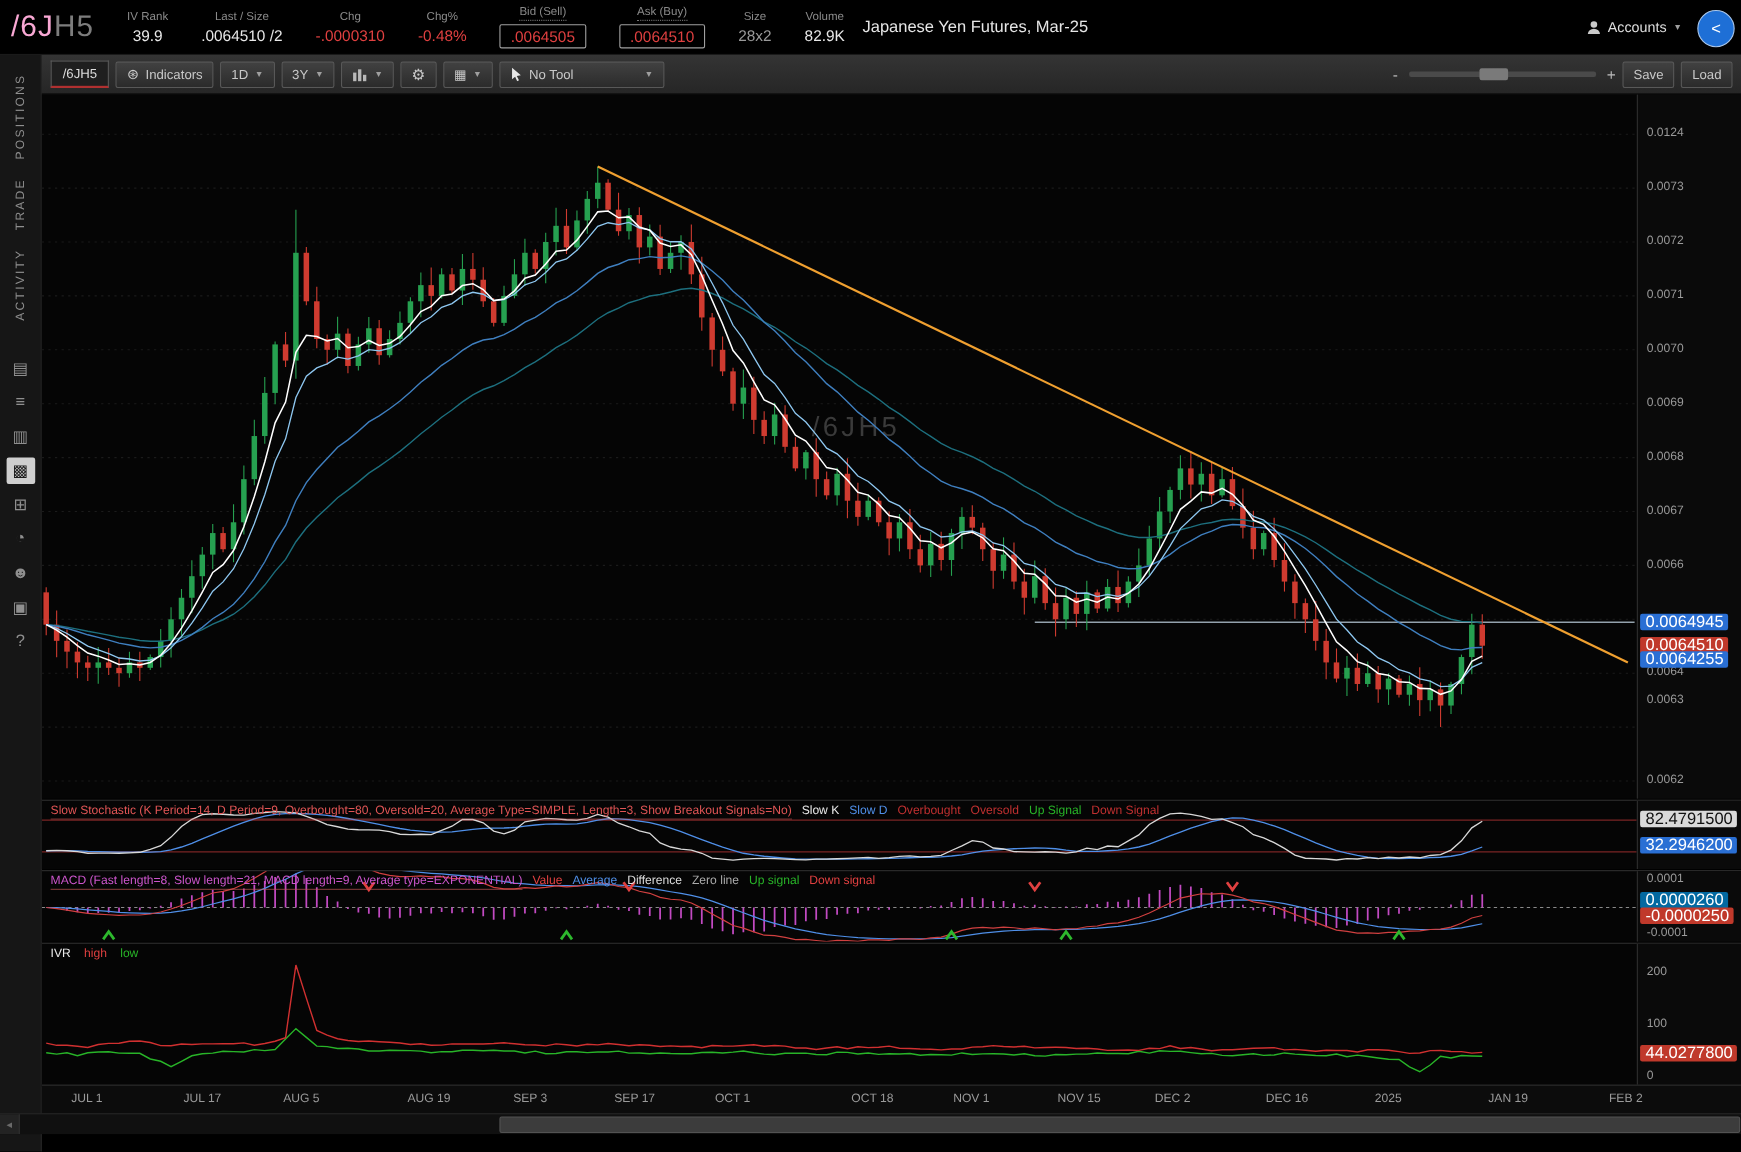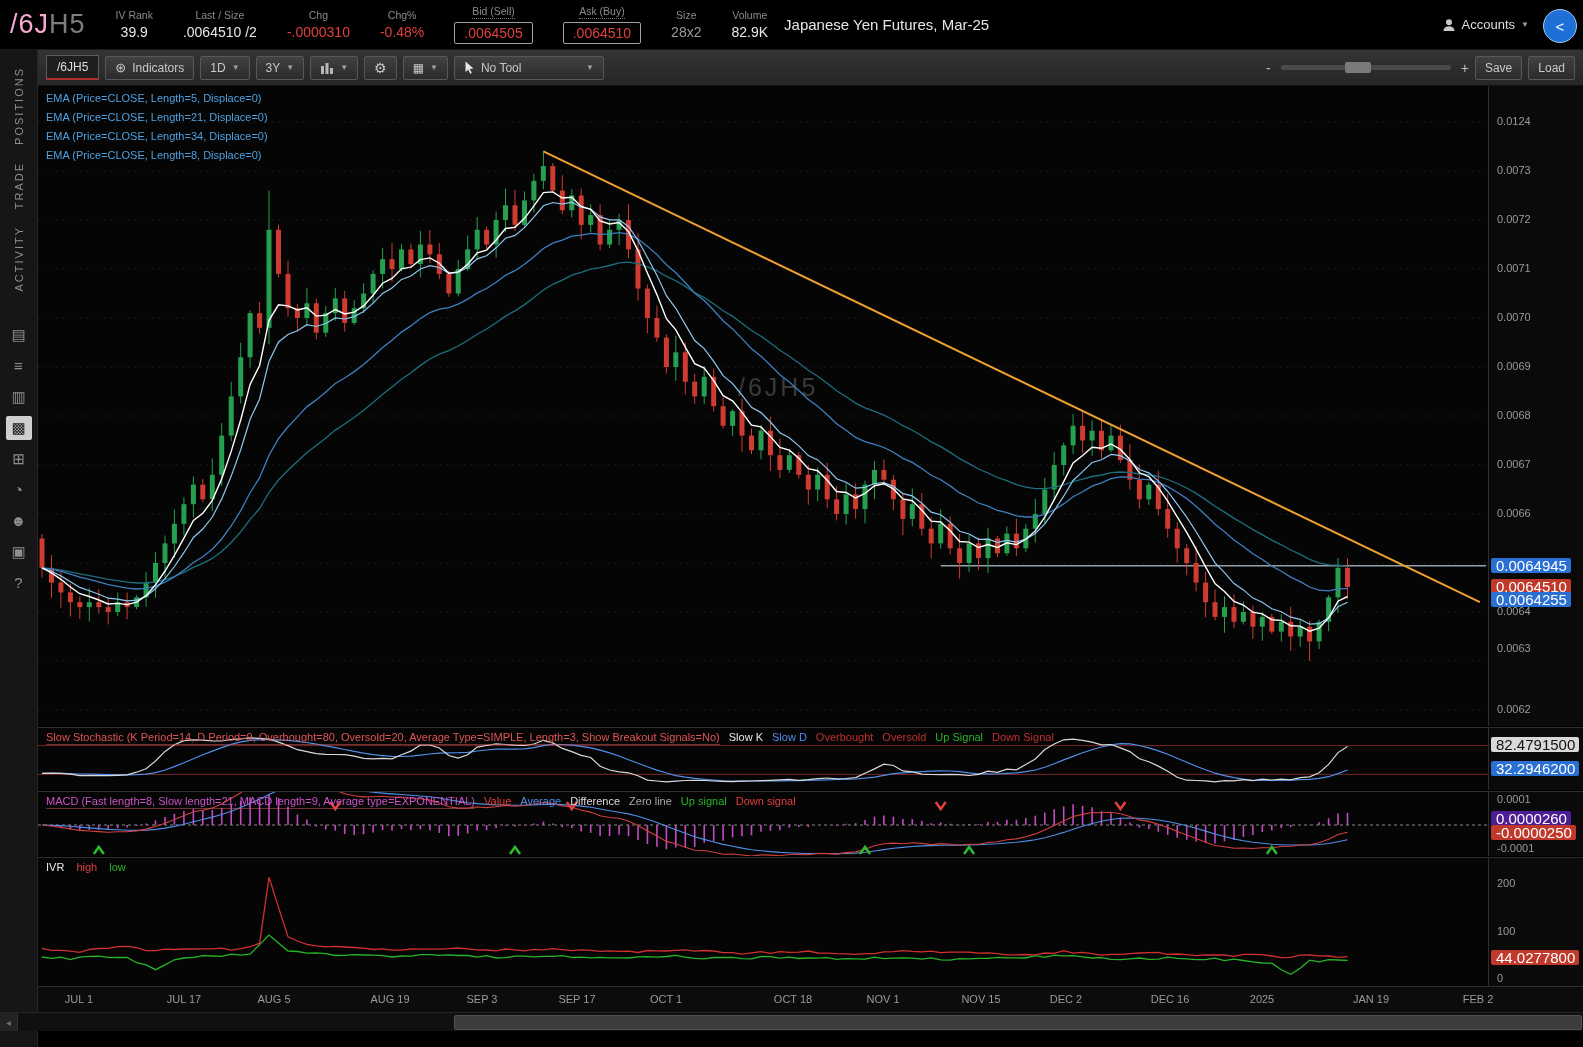--- a/index.html
+++ b/index.html
@@ -493,38 +493,32 @@
         <line x1="1300.0" y1="471.9" x2="1300.0" y2="526.9" stroke="#26a050"></line>
         <rect x="1297.5" y="481.9" width="5" height="29.4" fill="#26a050"></rect>
         <line x1="1309.5" y1="472.3" x2="1309.5" y2="512.8" stroke="#cf3b30"></line>
         <rect x="1307.0" y="481.9" width="5" height="19.1" fill="#cf3b30"></rect>
         <polyline points="4.0,481.9 13.5,482.7 22.9,484.1 32.4,485.9 41.8,487.9 51.3,489.6 60.8,491.4 70.2,493.3 79.7,494.6 89.1,496.2 98.6,497.0 108.1,497.0 117.5,495.9 127.0,493.7 136.4,490.5 145.9,486.3 155.4,481.3 164.8,477.4 174.3,472.4 183.7,465.4 193.2,456.5 202.7,445.9 212.1,433.4 221.6,422.5 231.0,406.5 240.5,394.0 250.0,384.2 259.4,375.5 268.9,366.5 278.3,359.6 287.8,352.1 297.3,344.1 306.7,338.0 316.2,331.3 325.6,324.3 335.1,316.5 344.6,308.3 354.0,301.1 363.5,293.3 372.9,286.7 382.4,279.4 391.9,273.0 401.3,268.1 410.8,264.7 420.2,260.0 429.7,254.5 439.2,248.2 448.6,243.0 458.1,236.8 467.5,230.1 477.0,224.9 486.5,218.6 495.9,211.5 505.4,204.0 514.8,198.3 524.3,194.1 533.8,189.2 543.2,186.4 552.7,183.1 562.1,181.7 571.6,179.5 581.1,176.9 590.5,176.1 600.0,177.7 609.4,180.8 618.9,184.8 628.4,190.3 637.8,194.7 647.3,200.4 656.7,206.7 666.2,211.5 675.7,217.7 685.1,224.7 694.6,230.4 704.0,237.2 713.5,244.5 723.0,250.2 732.4,257.0 741.9,264.3 751.3,270.3 760.8,277.0 770.3,284.3 779.7,290.2 789.2,297.3 798.6,304.7 808.1,310.7 817.6,317.1 827.0,321.8 836.5,325.3 845.9,329.2 855.4,334.0 864.9,339.7 874.3,344.2 883.8,349.8 893.2,355.9 902.7,360.6 912.2,366.4 921.6,372.7 931.1,377.6 940.5,383.0 950.0,387.0 959.5,391.5 968.9,394.7 978.4,398.6 987.8,401.1 997.3,402.7 1006.8,402.7 1016.2,401.4 1025.7,399.0 1035.1,395.6 1044.6,393.2 1054.1,390.5 1063.5,389.0 1073.0,386.7 1082.4,386.0 1091.9,386.4 1101.4,388.0 1110.8,388.6 1120.3,390.5 1129.7,393.5 1139.2,397.5 1148.7,402.0 1158.1,407.4 1167.6,413.6 1177.0,420.3 1186.5,426.1 1196.0,432.4 1205.4,437.7 1214.9,443.6 1224.3,448.6 1233.8,454.1 1243.3,458.8 1252.7,464.0 1262.2,468.4 1271.6,473.4 1281.1,476.9 1290.6,478.9 1300.0,479.1 1309.5,480.3" fill="none" stroke="#1d6f7e" stroke-width="1.3"></polyline>
         <polyline points="4.0,481.9 13.5,483.2 22.9,485.3 32.4,488.1 41.8,491.1 51.3,493.4 60.8,495.9 70.2,498.7 79.7,500.3 89.1,502.2 98.6,503.0 108.1,502.4 117.5,500.1 127.0,496.2 136.4,490.9 145.9,484.3 155.4,476.5 164.8,470.8 174.3,463.3 183.7,453.0 193.2,440.0 202.7,424.7 212.1,406.7 221.6,391.7 231.0,369.2 240.5,352.7 250.0,340.8 259.4,330.9 268.9,320.6 278.3,313.9 287.8,306.0 297.3,297.5 306.7,292.0 316.2,285.6 325.6,278.5 335.1,270.3 344.6,261.5 354.0,254.3 363.5,246.1 372.9,239.9 382.4,232.5 391.9,226.7 401.3,223.1 410.8,221.7 420.2,218.2 429.7,213.2 439.2,206.9 448.6,202.5 458.1,196.3 467.5,189.3 477.0,184.7 486.5,178.3 495.9,170.7 505.4,162.5 514.8,157.2 524.3,154.2 533.8,150.1 543.2,149.1 552.7,147.3 562.1,148.3 571.6,147.9 581.1,146.6 590.5,148.2 600.0,153.1 609.4,160.3 618.9,168.6 628.4,178.8 637.8,186.8 647.3,196.7 656.7,207.0 666.2,214.6 675.7,224.2 685.1,234.7 694.6,242.9 704.0,252.6 713.5,262.8 723.0,270.2 732.4,279.2 741.9,288.7 751.3,296.1 760.8,304.5 770.3,313.5 779.7,320.3 789.2,328.8 798.6,337.8 808.1,344.2 817.6,351.4 827.0,355.7 836.5,358.3 845.9,361.5 855.4,366.2 864.9,372.3 874.3,376.4 883.8,382.5 893.2,389.3 902.7,393.7 912.2,399.9 921.6,406.9 931.1,411.5 940.5,417.0 950.0,420.2 959.5,424.5 968.9,426.6 978.4,429.9 987.8,431.0 997.3,430.8 1006.8,428.3 1016.2,423.8 1025.7,417.9 1035.1,410.8 1044.6,405.7 1054.1,400.2 1063.5,396.9 1073.0,392.6 1082.4,390.9 1091.9,391.2 1101.4,393.2 1110.8,393.7 1120.3,396.4 1129.7,400.6 1139.2,406.2 1148.7,412.6 1158.1,420.3 1167.6,429.0 1177.0,438.2 1186.5,445.8 1196.0,454.0 1205.4,460.5 1214.9,467.8 1224.3,473.5 1233.8,480.1 1243.3,485.2 1252.7,491.1 1262.2,495.6 1271.6,501.0 1281.1,504.2 1290.6,504.8 1300.0,502.8 1309.5,502.6" fill="none" stroke="#3f7fbf" stroke-width="1.3"></polyline>
         <polyline points="4.0,481.9 13.5,485.2 22.9,489.9 32.4,495.7 41.8,501.4 51.3,504.7 60.8,508.3 70.2,512.2 79.7,513.1 89.1,514.9 98.6,514.1 108.1,510.2 117.5,502.8 127.0,492.7 136.4,480.5 145.9,466.7 155.4,451.5 164.8,443.0 174.3,431.0 183.7,412.9 193.2,390.1 202.7,363.7 212.1,333.3 221.6,313.0 231.0,275.4 240.5,256.0 250.0,248.5 259.4,244.8 268.9,238.7 278.3,240.5 287.8,237.5 297.3,231.9 306.7,233.0 316.2,230.6 325.6,225.5 335.1,217.1 344.6,207.4 354.0,202.0 363.5,193.4 372.9,190.0 382.4,183.0 391.9,179.7 401.3,181.5 410.8,187.3 420.2,186.4 429.7,181.3 439.2,172.9 448.6,169.7 458.1,161.8 467.5,152.3 477.0,149.4 486.5,141.6 495.9,131.2 505.4,119.8 514.8,116.5 524.3,118.2 533.8,116.2 543.2,121.3 552.7,123.0 562.1,130.9 571.6,133.8 581.1,133.8 590.5,140.4 600.0,154.2 609.4,171.5 618.9,189.3 628.4,209.7 637.8,222.3 647.3,238.6 656.7,254.5 666.2,262.6 675.7,275.4 685.1,289.7 694.6,297.6 704.0,309.1 713.5,321.4 723.0,326.6 732.4,336.0 741.9,346.7 751.3,351.7 760.8,359.9 770.3,369.6 779.7,373.9 789.2,382.6 798.6,392.7 808.1,396.2 817.6,402.2 827.0,401.4 836.5,397.5 845.9,396.7 855.4,400.4 864.9,407.6 874.3,409.9 883.8,417.2 893.2,426.2 902.7,428.7 912.2,436.2 921.6,445.3 931.1,448.0 940.5,453.3 950.0,453.1 959.5,456.3 968.9,454.3 978.4,456.1 987.8,453.1 997.3,447.5 1006.8,437.8 1016.2,424.7 1025.7,410.2 1035.1,394.5 1044.6,385.6 1054.1,376.5 1063.5,373.8 1073.0,368.4 1082.4,369.7 1091.9,375.0 1101.4,383.5 1110.8,386.9 1120.3,394.9 1129.7,405.5 1139.2,418.2 1148.7,431.2 1158.1,445.8 1167.6,461.4 1177.0,476.9 1186.5,486.7 1196.0,497.6 1205.4,503.9 1214.9,512.1 1224.3,516.3 1233.8,522.8 1243.3,525.7 1252.7,531.2 1262.2,533.3 1271.6,538.2 1281.1,537.7 1290.6,531.8 1300.0,520.7 1309.5,516.3" fill="none" stroke="#8ec7f0" stroke-width="1.2"></polyline>
         <polyline points="4.0,481.9 13.5,486.8 22.9,493.3 32.4,501.0 41.8,507.7 51.3,510.5 60.8,514.0 70.2,518.0 79.7,517.4 89.1,518.6 98.6,516.2 108.1,509.7 117.5,498.8 127.0,485.0 136.4,469.3 145.9,452.2 155.4,434.4 164.8,427.3 174.3,414.5 183.7,392.9 193.2,365.4 202.7,334.0 212.1,298.4 221.6,279.5 231.0,234.3 240.5,218.8 250.0,219.9 259.4,224.0 268.9,221.7 278.3,230.1 287.8,229.1 297.3,223.5 306.7,228.0 316.2,226.1 325.6,219.9 335.1,209.2 344.6,197.2 354.0,192.5 363.5,182.8 372.9,181.2 382.4,173.6 391.9,171.9 401.3,177.2 410.8,187.3 420.2,185.9 429.7,178.4 439.2,166.9 448.6,164.1 458.1,154.0 467.5,142.5 477.0,141.3 486.5,132.3 495.9,119.8 505.4,106.6 514.8,105.9 524.3,112.0 533.8,111.2 543.2,120.4 552.7,123.3 562.1,135.0 571.6,138.0 581.1,136.6 590.5,145.6 600.0,164.6 609.4,187.0 618.9,208.6 628.4,232.7 637.8,243.9 647.3,261.2 656.7,277.6 666.2,282.0 675.7,294.7 685.1,309.7 694.6,314.9 704.0,326.4 713.5,339.1 723.0,340.9 732.4,350.4 741.9,361.5 751.3,364.1 760.8,372.3 770.3,382.7 779.7,384.7 789.2,394.3 798.6,405.5 808.1,406.5 817.6,412.0 827.0,407.5 836.5,399.7 845.9,397.7 855.4,402.9 864.9,412.9 874.3,414.7 883.8,424.0 893.2,435.1 902.7,436.0 912.2,444.8 921.6,455.5 931.1,456.1 940.5,461.5 950.0,458.5 959.5,461.4 968.9,456.8 978.4,458.6 987.8,453.3 997.3,444.9 1006.8,431.1 1016.2,413.7 1025.7,395.6 1035.1,377.0 1044.6,369.5 1054.1,361.2 1063.5,362.3 1073.0,358.0 1082.4,363.4 1091.9,373.5 1101.4,386.8 1110.8,390.7 1120.3,401.5 1129.7,415.2 1139.2,430.9 1148.7,446.3 1158.1,463.1 1167.6,480.8 1177.0,497.5 1186.5,505.4 1196.0,515.5 1205.4,519.0 1214.9,526.2 1224.3,527.8 1233.8,533.7 1243.3,534.4 1252.7,539.8 1262.2,540.1 1271.6,545.2 1281.1,542.1 1290.6,531.8 1300.0,515.2 1309.5,510.5" fill="none" stroke="#ffffff" stroke-width="1.4"></polyline>
         <line x1="505.4" y1="65.4" x2="1441.9" y2="516.2" stroke="#f0a030" stroke-width="2"></line>
       </svg>
-    <div id="studies">
-        <div class="study">EMA (Price=CLOSE, Length=5, Displace=0)</div>
-        <div class="study">EMA (Price=CLOSE, Length=21, Displace=0)</div>
-        <div class="study">EMA (Price=CLOSE, Length=34, Displace=0)</div>
-        <div class="study">EMA (Price=CLOSE, Length=8, Displace=0)</div>
-      </div>
     <div class="panel-axis" id="price-axis">
         <span class="axis-label" style="top: 29px;">0.0124</span>
         <span class="axis-label" style="top: 78px;">0.0073</span>
         <span class="axis-label" style="top: 127px;">0.0072</span>
         <span class="axis-label" style="top: 176px;">0.0071</span>
         <span class="axis-label" style="top: 225px;">0.0070</span>
         <span class="axis-label" style="top: 274px;">0.0069</span>
         <span class="axis-label" style="top: 323px;">0.0068</span>
         <span class="axis-label" style="top: 372px;">0.0067</span>
         <span class="axis-label" style="top: 421px;">0.0066</span>
         <span class="axis-label" style="top: 519px;">0.0064</span>
-        <span class="axis-label" style="top: 556px;">0.0063</span>
+        <span class="axis-label" style="top: 544px;">0.0063</span>
         <span class="axis-label" style="top: 617px;">0.0062</span>
         <div class="bubble" style="background: rgb(42, 111, 212); color: rgb(255, 255, 255); top: 472px;">0.0064945</div>
         <div class="bubble" style="background: rgb(192, 57, 43); color: rgb(255, 255, 255); top: 493px;">0.0064510</div>
         <div class="bubble" style="background: rgb(42, 111, 212); color: rgb(255, 255, 255); top: 506px;">0.0064255</div>
       </div>
   </div>
 
   <div class="panel" id="stoch-panel">
     <svg id="stoch-svg" width="1450" height="62">
         <line x1="0" y1="17.6" x2="1450" y2="17.6" stroke="#7a2525"></line>
@@ -690,21 +684,21 @@
         <path d="M1228.8,62 L1233.8,55 L1238.8,62" fill="none" stroke="#2db82d" stroke-width="2.5"></path>
         <path d="M292.3,10 L297.3,17 L302.3,10" fill="none" stroke="#e04040" stroke-width="2.5"></path>
         <path d="M528.8,10 L533.8,17 L538.8,10" fill="none" stroke="#e04040" stroke-width="2.5"></path>
         <path d="M897.7,10 L902.7,17 L907.7,10" fill="none" stroke="#e04040" stroke-width="2.5"></path>
         <path d="M1077.4,10 L1082.4,17 L1087.4,10" fill="none" stroke="#e04040" stroke-width="2.5"></path>
       </svg>
     <div class="panel-header" id="macd-header"><span class="ph-title" style="color: rgb(204, 85, 204);">MACD (Fast length=8, Slow length=21, MACD length=9, Average type=EXPONENTIAL)</span><span style="color: rgb(224, 64, 64);">Value</span><span style="color: rgb(79, 143, 232);">Average</span><span style="color: rgb(220, 220, 220);">Difference</span><span style="color: rgb(170, 170, 170);">Zero line</span><span style="color: rgb(40, 180, 40);">Up signal</span><span style="color: rgb(224, 64, 64);">Down signal</span></div>
     <div class="panel-axis" id="macd-axis">
         <span class="axis-label" style="top: 1px;">0.0001</span>
         <span class="axis-label" style="top: 50px;">-0.0001</span>
-        <div class="bubble" style="background: #4c1d95; color: rgb(255, 255, 255); top: 19px;">0.0000260</div>
+        <div class="bubble" style="background: #0369a1; color: rgb(255, 255, 255); top: 19px;">0.0000260</div>
         <div class="bubble" style="background: rgb(192, 57, 43); color: rgb(255, 255, 255); top: 33px;">-0.0000250</div>
       </div>
   </div>
 
   <div class="panel" id="ivr-panel">
     <svg id="ivr-svg" width="1450" height="130">
         <polyline points="4.0,99.0 13.5,100.3 22.9,99.1 32.4,101.7 41.8,99.1 51.3,98.3 60.8,98.2 70.2,99.4 79.7,99.5 89.1,99.5 98.6,104.7 108.1,106.8 117.5,111.7 127.0,106.8 136.4,101.8 145.9,100.0 155.4,99.4 164.8,97.7 174.3,98.0 183.7,98.4 193.2,96.2 202.7,97.1 212.1,96.1 221.6,86.6 231.0,77.1 240.5,85.1 250.0,93.0 259.4,93.5 268.9,95.2 278.3,94.9 287.8,95.6 297.3,97.5 306.7,97.4 316.2,96.7 325.6,97.0 335.1,97.1 344.6,97.6 354.0,99.0 363.5,98.0 372.9,98.2 382.4,96.7 391.9,96.7 401.3,97.3 410.8,96.8 420.2,97.5 429.7,97.5 439.2,99.2 448.6,97.6 458.1,100.0 467.5,99.7 477.0,98.2 486.5,98.1 495.9,98.9 505.4,98.4 514.8,98.4 524.3,97.6 533.8,99.4 543.2,99.2 552.7,99.9 562.1,99.3 571.6,99.8 581.1,99.9 590.5,100.0 600.0,98.8 609.4,98.6 618.9,99.2 628.4,98.5 637.8,97.4 647.3,99.1 656.7,100.3 666.2,100.8 675.7,99.5 685.1,99.5 694.6,99.4 704.0,100.6 713.5,100.8 723.0,98.5 732.4,98.7 741.9,100.1 751.3,99.2 760.8,100.5 770.3,100.0 779.7,100.1 789.2,99.7 798.6,101.3 808.1,100.7 817.6,100.9 827.0,101.2 836.5,99.2 845.9,100.6 855.4,100.1 864.9,99.9 874.3,100.2 883.8,101.1 893.2,99.9 902.7,101.8 912.2,102.1 921.6,100.7 931.1,100.9 940.5,100.3 950.0,100.3 959.5,99.3 968.9,99.8 978.4,99.8 987.8,100.0 997.3,97.7 1006.8,99.4 1016.2,97.2 1025.7,97.8 1035.1,97.7 1044.6,98.9 1054.1,100.0 1063.5,99.6 1073.0,101.4 1082.4,101.7 1091.9,100.8 1101.4,100.0 1110.8,101.4 1120.3,101.1 1129.7,99.2 1139.2,100.3 1148.7,100.9 1158.1,101.6 1167.6,101.7 1177.0,100.2 1186.5,102.6 1196.0,101.2 1205.4,102.5 1214.9,103.8 1224.3,105.0 1233.8,105.2 1243.3,111.8 1252.7,116.3 1262.2,110.2 1271.6,102.2 1281.1,103.8 1290.6,101.6 1300.0,102.0 1309.5,102.3" fill="none" stroke="#28b428" stroke-width="1.3"></polyline>
         <polyline points="4.0,90.3 13.5,92.3 22.9,92.3 32.4,93.1 41.8,94.3 51.3,91.5 60.8,90.5 70.2,90.4 79.7,88.6 89.1,88.3 98.6,89.7 108.1,92.6 117.5,92.7 127.0,91.1 136.4,91.5 145.9,91.0 155.4,91.0 164.8,90.9 174.3,90.8 183.7,90.1 193.2,92.2 202.7,90.7 212.1,88.6 221.6,85.4 231.0,19.3 240.5,49.4 250.0,78.8 259.4,83.0 268.9,86.3 278.3,87.9 287.8,88.8 297.3,88.4 306.7,89.0 316.2,89.5 325.6,90.2 335.1,91.5 344.6,90.8 354.0,92.2 363.5,92.1 372.9,91.0 382.4,91.1 391.9,91.1 401.3,91.1 410.8,90.7 420.2,90.0 429.7,90.9 439.2,91.8 448.6,92.0 458.1,92.8 467.5,91.0 477.0,91.8 486.5,92.9 495.9,91.4 505.4,91.9 514.8,90.7 524.3,91.6 533.8,92.6 543.2,91.8 552.7,92.3 562.1,93.4 571.6,92.8 581.1,93.3 590.5,93.2 600.0,94.5 609.4,92.5 618.9,92.9 628.4,93.0 637.8,92.4 647.3,91.8 656.7,93.1 666.2,92.5 675.7,93.0 685.1,94.7 694.6,94.7 704.0,96.1 713.5,94.8 723.0,93.6 732.4,95.4 741.9,93.6 751.3,94.4 760.8,94.1 770.3,93.0 779.7,95.0 789.2,95.2 798.6,95.7 808.1,95.9 817.6,96.4 827.0,95.6 836.5,95.7 845.9,93.9 855.4,93.6 864.9,92.6 874.3,93.4 883.8,93.8 893.2,93.1 902.7,94.6 912.2,94.2 921.6,94.1 931.1,94.2 940.5,95.2 950.0,94.9 959.5,95.6 968.9,96.9 978.4,96.8 987.8,96.5 997.3,96.9 1006.8,95.0 1016.2,95.3 1025.7,92.7 1035.1,95.2 1044.6,94.3 1054.1,95.6 1063.5,97.2 1073.0,96.3 1082.4,96.3 1091.9,95.7 1101.4,95.0 1110.8,94.7 1120.3,94.4 1129.7,96.4 1139.2,96.0 1148.7,96.7 1158.1,97.7 1167.6,96.8 1177.0,97.0 1186.5,97.0 1196.0,98.3 1205.4,96.3 1214.9,96.3 1224.3,96.7 1233.8,98.0 1243.3,99.6 1252.7,99.3 1262.2,97.1 1271.6,96.9 1281.1,97.9 1290.6,98.0 1300.0,99.4 1309.5,98.7" fill="none" stroke="#d03030" stroke-width="1.3"></polyline>
       </svg>
     <div class="panel-header" id="ivr-header">

